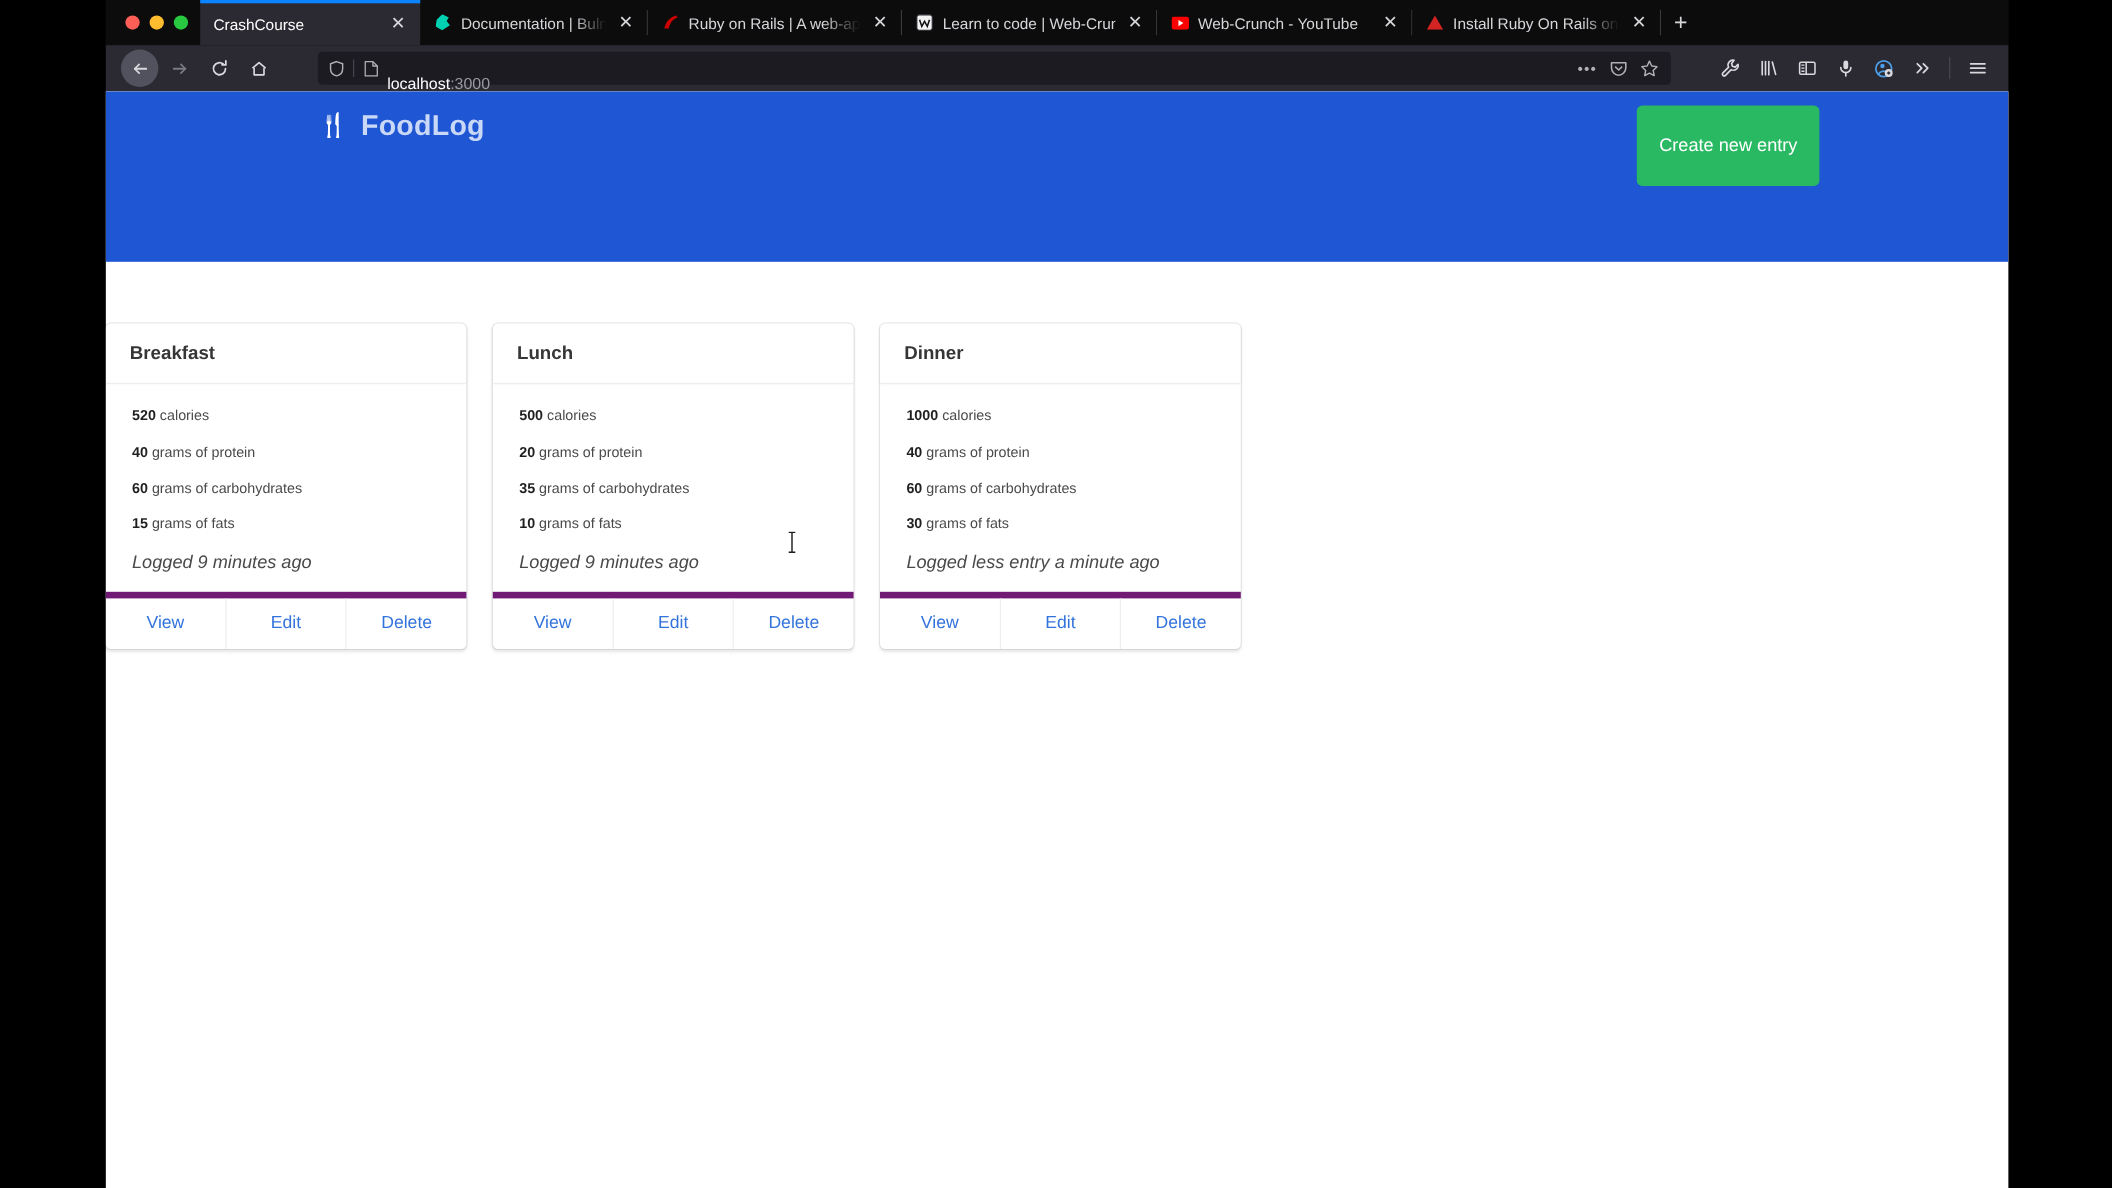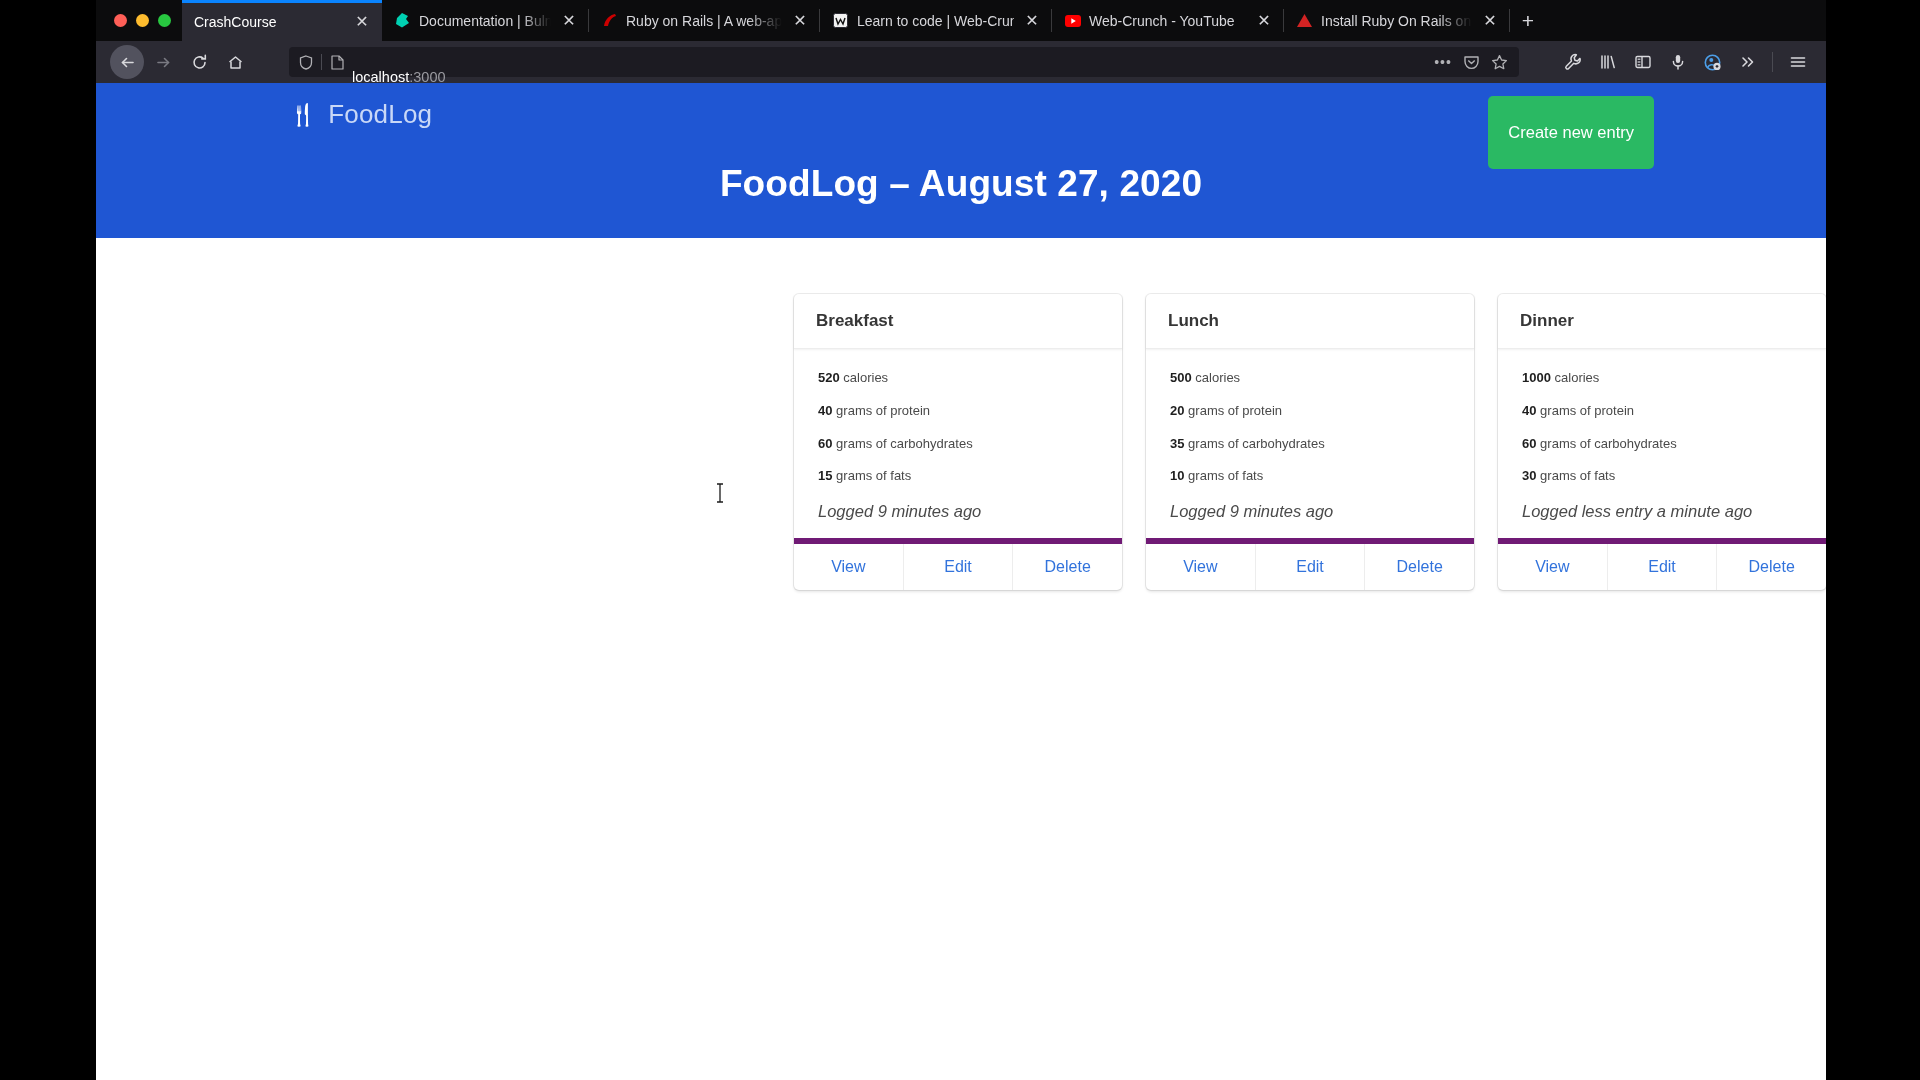--- a/index.html
+++ b/index.html
@@ -203,21 +203,21 @@
     margin-left: 194px;
   }
   #brand-icon {
     font-size: 21px;
     line-height: 1;
     color: #e8eefc;
     filter: grayscale(1) brightness(2.2);
   }
   #brand-name {
     font-size: 26px;
-    font-weight: normal;
+    font-weight: bold;
     color: #c9d8f7;
     letter-spacing: 0.2px;
   }
   #create-entry-button {
     position: absolute;
     right: 172px;
     top: 13px;
     background: #2ab963;
     color: #ffffff;
     font-size: 16.5px;
@@ -232,21 +232,21 @@
     color: #ffffff;
     font-size: 37px;
     font-weight: bold;
     padding-top: 18px;
     letter-spacing: 0.1px;
   }
 
   
   #cards-row {
     display: flex;
-    justify-content: flex-end;
+    justify-content: flex-start;
     gap: 24px;
     margin-top: 56px;
   }
   .entry-card {
     width: 328px;
     background: #ffffff;
     border-radius: 5px;
     box-shadow: 0 2px 3px rgba(10,10,10,0.10), 0 0 0 1px rgba(10,10,10,0.08);
     display: flex;
     flex-direction: column;
@@ -513,21 +513,20 @@
   <div id="page-viewport">
 
     <div id="hero">
       <div id="hero-navbar">
         <div id="brand">
           <span id="brand-icon">🍴</span>
           <span id="brand-name">FoodLog</span>
         </div>
         <button id="create-entry-button">Create new entry</button>
       </div>
-      <div id="hero-title">FoodLog – August 27, 2020</div>
     </div>
 
     <div id="cards-row">
 
       <div class="entry-card">
         <div class="card-header">
           <div class="card-header-title">Breakfast</div>
         </div>
         <div class="card-body">
           <div class="stat-line"><b>520</b> <span>calories</span></div>

